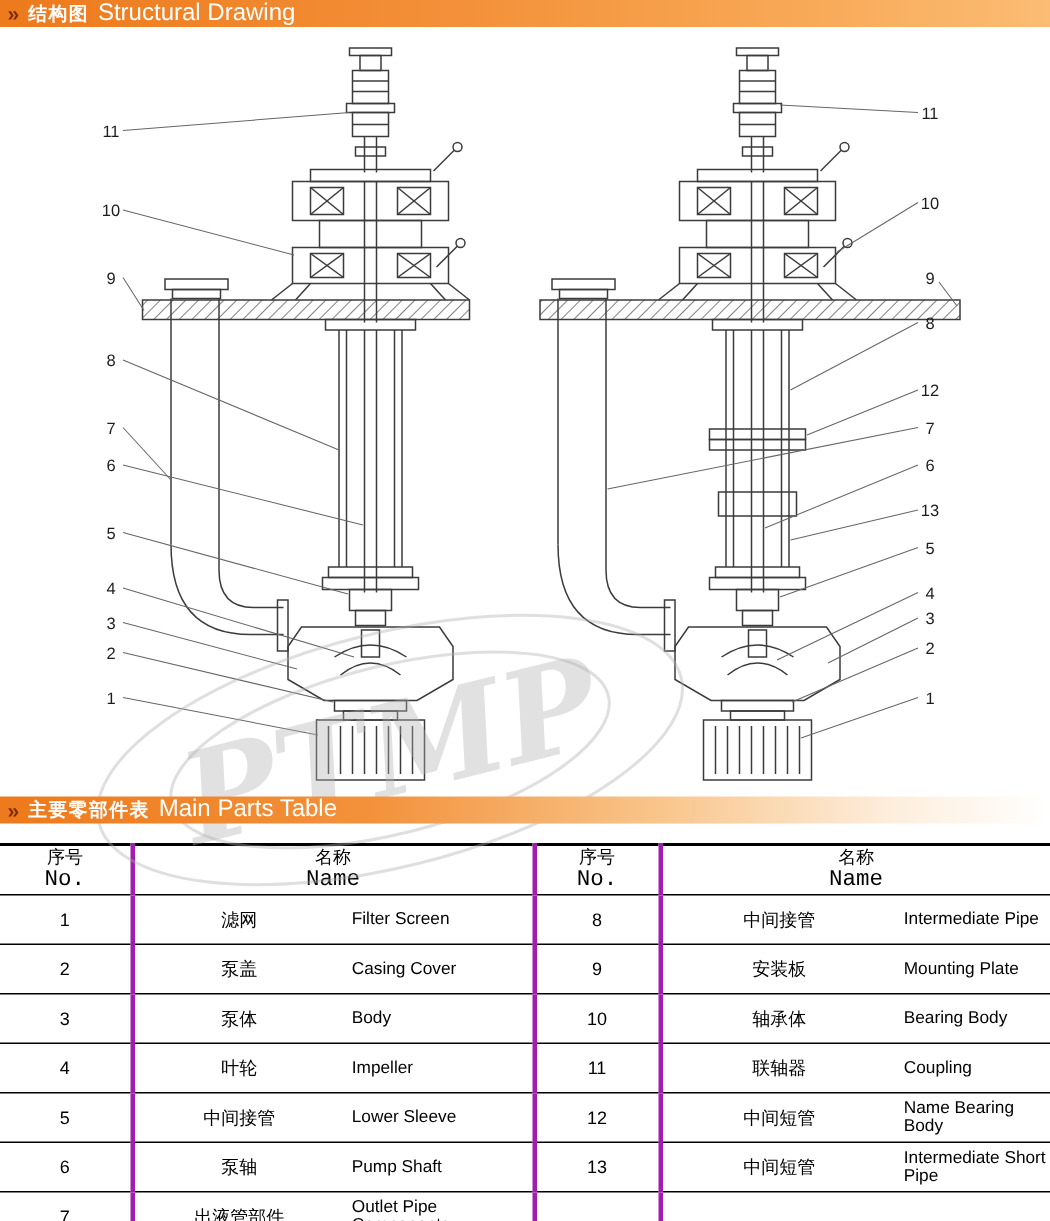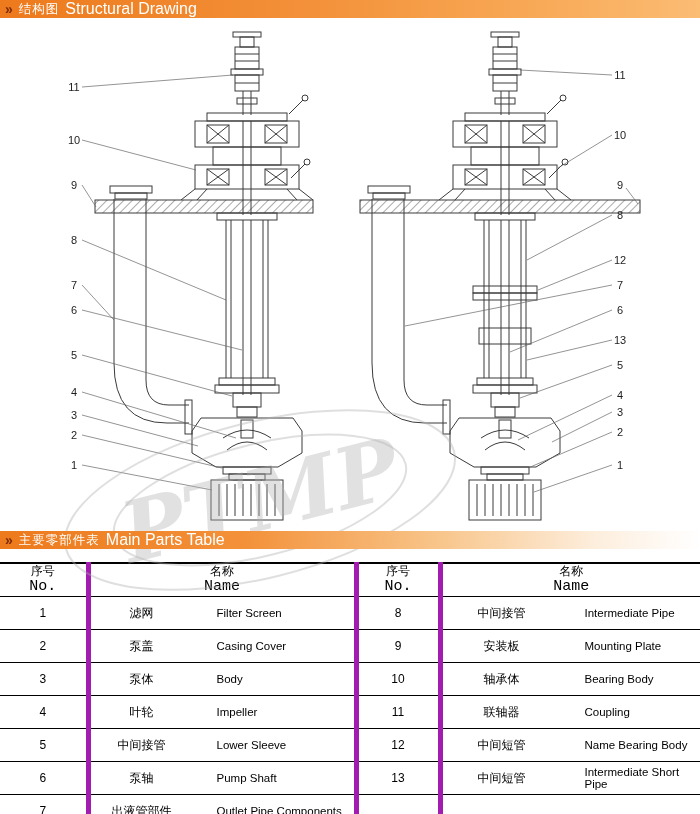--- a/index.html
+++ b/index.html
@@ -5,46 +5,46 @@
   html,body{margin:0;padding:0;background:#fff;}
   .page{position:relative;width:700px;height:814px;background:#fff;overflow:hidden;
         font-family:"Liberation Sans",sans-serif;color:#000;}
 
   
   .bar{position:absolute;left:0;width:700px;height:18px;display:flex;align-items:center;
        gap:6px;padding-left:5px;box-sizing:border-box;z-index:3;}
   .bar1{top:0;background:linear-gradient(90deg,#ed7a1c 0%,#f3913a 45%,#f8a855 75%,#fbbc74 100%);}
   .bar2{top:531px;background:linear-gradient(90deg,#ed7a1c 0%,#f3913a 35%,#f8c488 62%,#fdeedd 85%,#ffffff 100%);}
   .bar .bicon{color:#7d2b05;font-weight:bold;font-size:14px;line-height:1;}
-  .bar .cn{color:#fff;font-weight:normal;font-size:12.5px;letter-spacing:1px;}
+  .bar .cn{color:#fff;font-weight:bold;font-size:12.5px;letter-spacing:1px;}
   .bar .en{color:#fff;font-size:16px;}
 
   
   .drawing{position:absolute;top:18px;left:0;width:700px;height:512px;z-index:0;}
   .drawing svg{display:block;}
   .lbl{font-family:"Liberation Sans",sans-serif;font-size:11px;fill:#1d1d1d;}
 
   
   .watermark{position:absolute;left:45px;top:375px;width:430px;height:250px;z-index:2;pointer-events:none;}
   .wm-text{font-family:"DejaVu Serif",serif;font-style:italic;font-weight:bold;font-size:84px;
            fill:rgba(175,175,175,0.38);}
   .wm-ring{fill:none;stroke:rgba(175,175,175,0.40);stroke-width:2;}
 
   
   table.parts{position:absolute;top:562px;left:0;width:700px;border-collapse:collapse;
               table-layout:fixed;z-index:1;border-top:2px solid #000;}
   table.parts td{border-bottom:1px solid #000;padding:0;vertical-align:middle;height:32px;
                  font-size:12px;}
   table.parts tr.hrow td{height:30px;}
-  .bR{border-right:5px solid #a21caf;}
+  .bR{border-right:3px solid #a21caf;}
   .noc{text-align:center;}
   .hc{display:flex;flex-direction:column;align-items:center;justify-content:center;line-height:1.2;}
   .hc .hen{font-size:15px;font-family:Liberation Mono, monospace;}
   .namec{display:flex;align-items:center;}
-  .namec .pcn{flex:0 0 102px;text-align:center;}
+  .namec .pcn{flex:0 0 102px;text-align:center;padding-left:19px;}
   .namec .pen{flex:1;text-align:left;padding-left:8px;font-size:11.5px;margin-left:16px;}
   .namec2 .pcn{flex:0 0 118px;}
 </style>
 </head>
 <body>
 
 <div class="page">
 
   <div class="bar bar1">
     <span class="bicon">»</span>

